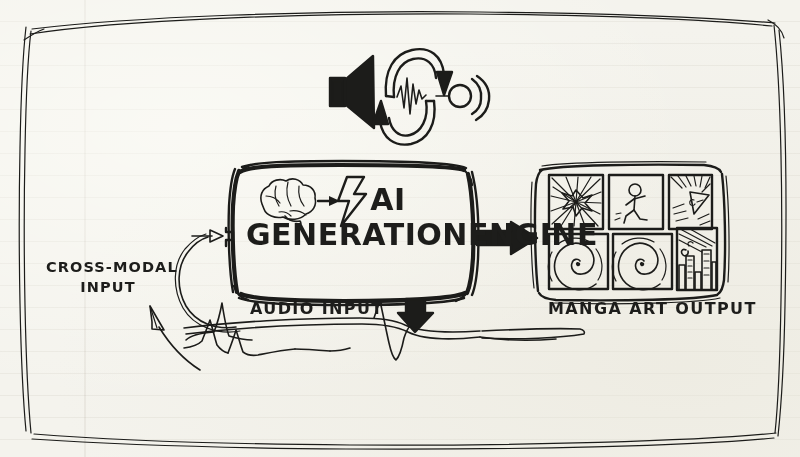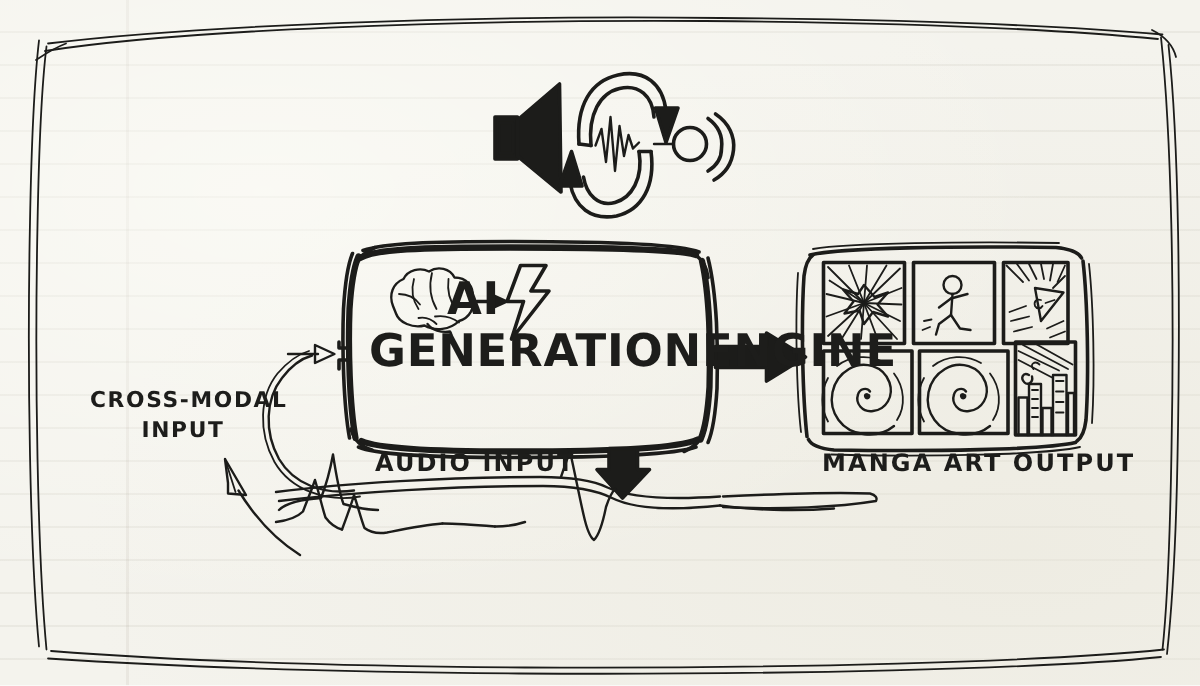--- a/index.html
+++ b/index.html
@@ -52,21 +52,21 @@
     position: absolute;
     color: #1d1d1b;
     font-family: "DejaVu Sans", sans-serif;
     white-space: pre;
     letter-spacing: 0.5px;
   }
   #engine-title {
     left: 246px;
     top: 182px;
     width: 232px;
-    text-align: left;
+    text-align: center;
     font-size: 30px;
     line-height: 35px;
     font-weight: 700;
     letter-spacing: 0.5px;
   }
   #engine-title .line1 { display:block; padding-left: 52px; }
   #label-audio-input {
     left: 250px;
     top: 299px;
     font-size: 16px;
@@ -74,21 +74,21 @@
     letter-spacing: 1.4px;
   }
   #label-manga-output {
     left: 548px;
     top: 299px;
     font-size: 16px;
     font-weight: 600;
     letter-spacing: 1.4px;
   }
   #label-cross-modal {
-    left: 60px;
+    left: 46px;
     top: 257px;
     width: 124px;
     text-align: center;
     font-size: 14.5px;
     line-height: 20px;
     font-weight: 600;
     letter-spacing: 1.1px;
   }
   .ink { fill: none; stroke: #1c1c1a; stroke-linecap: round; stroke-linejoin: round; }
   .ink-fill { fill: #1c1c1a; stroke: none; }

